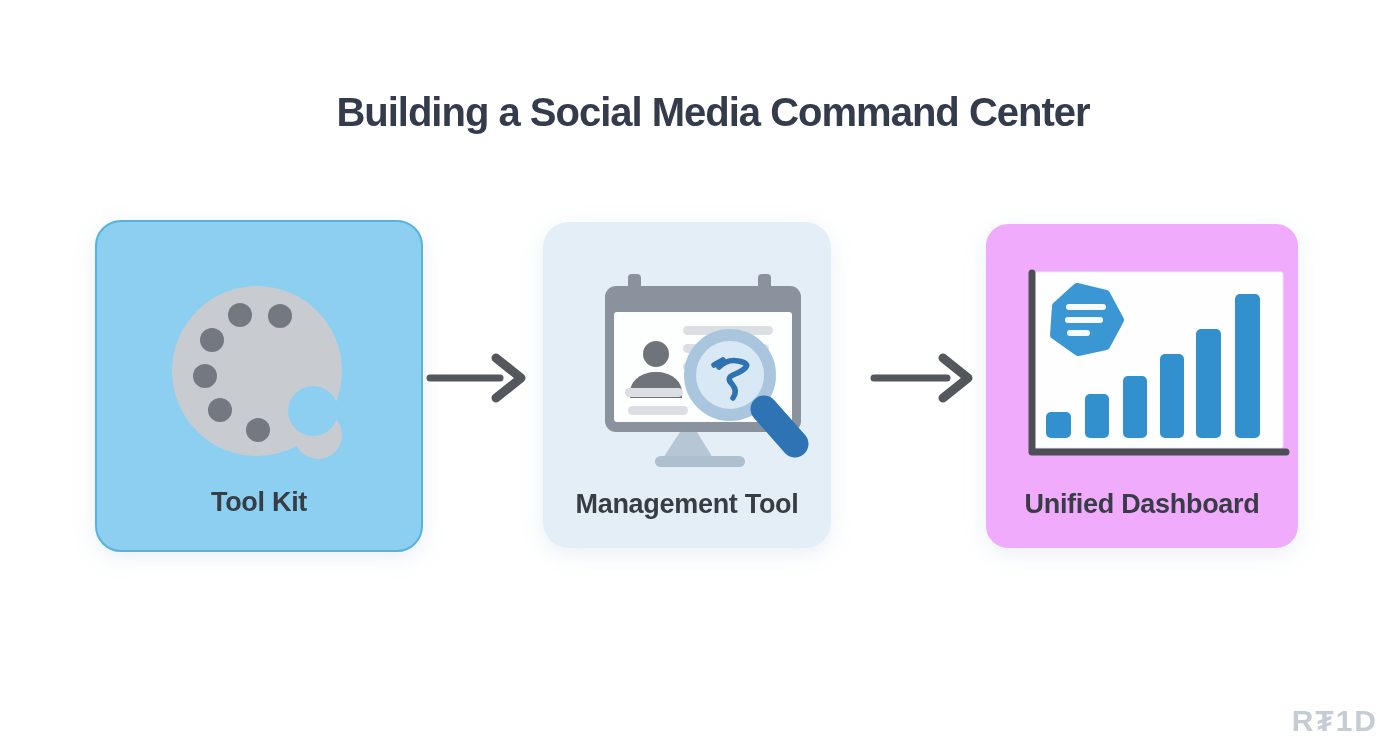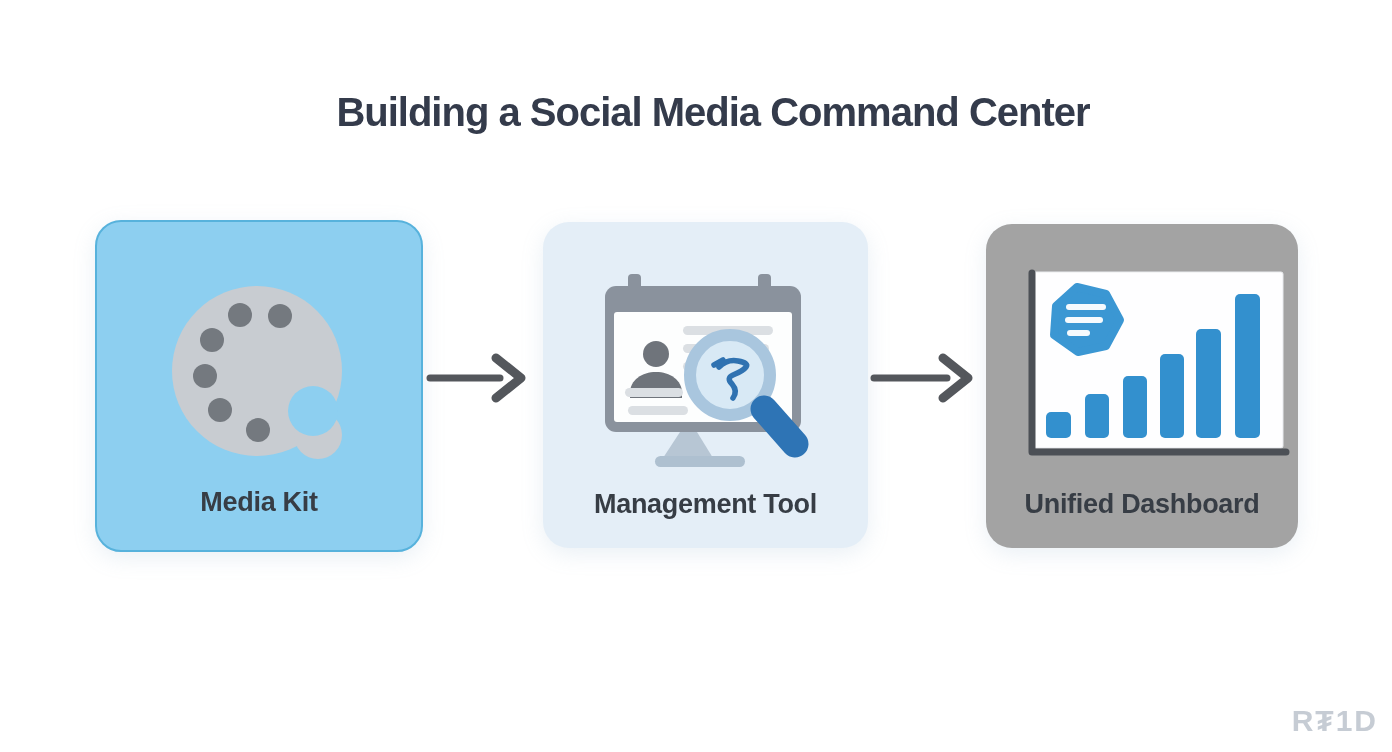--- a/index.html
+++ b/index.html
@@ -16,21 +16,21 @@
     text-align: center;
     font-size: 40px; font-weight: 700; letter-spacing: -1px;
     color: #343B4B;
   }
 
   .card {
     position: absolute; border-radius: 26px;
     box-shadow: 0 6px 22px rgba(140,170,200,0.18);
   }
   .card-1 { left: 95px;  top: 220px; width: 328px; height: 332px; border: 2px solid #57B2DC; }
-  .card-2 { left: 543px; top: 222px; width: 325px; height: 326px; }
+  .card-2 { left: 543px; top: 222px; width: 288px; height: 326px; }
   .card-3 { left: 986px; top: 224px; width: 312px; height: 324px; }
 
   .card-icon { position: absolute; display: block; }
   .icon-palette { left: 73px; top: 63px; }
   .icon-monitor { left: 55px; top: 48px; }
   .icon-chart   { left: 37px; top: 44px; }
 
   .card-label {
     position: absolute; left: 0; right: 0; bottom: 28px;
     text-align: center;
@@ -62,21 +62,21 @@
       <circle cx="87" cy="86" r="85" fill="#C8CCD1"></circle>
       <circle cx="148" cy="150" r="24" fill="#C8CCD1"></circle>
       <circle cx="143" cy="126" r="25" fill="#8DCFF0"></circle>
       <circle cx="70" cy="30" r="12" fill="#74797F"></circle>
       <circle cx="110" cy="31" r="12" fill="#74797F"></circle>
       <circle cx="42" cy="55" r="12" fill="#74797F"></circle>
       <circle cx="35" cy="91" r="12" fill="#74797F"></circle>
       <circle cx="50" cy="125" r="12" fill="#74797F"></circle>
       <circle cx="88" cy="145" r="12" fill="#74797F"></circle>
     </svg>
-    <div class="card-label">Media Kit</div>
+    <div class="card-label">Tool Kit</div>
   </div>
 
   <svg class="arrow arrow-1" width="102" height="52" viewBox="0 0 102 52">
     <path d="M4 26 H74" stroke="#54575C" stroke-width="7" stroke-linecap="round" fill="none"></path>
     <path d="M70 6 L95 26 L70 46" stroke="#54575C" stroke-width="9" stroke-linecap="round" stroke-linejoin="round" fill="none"></path>
   </svg>
 
   <div class="card card-2" style="background-color: rgb(228, 238, 247);">
     <svg class="card-icon icon-monitor" width="215" height="205" viewBox="0 0 215 205">
 
@@ -104,21 +104,21 @@
       <line x1="166" y1="139" x2="197" y2="174" stroke="#2E74B5" stroke-width="27" stroke-linecap="round"></line>
     </svg>
     <div class="card-label">Management Tool</div>
   </div>
 
   <svg class="arrow arrow-2" width="105" height="52" viewBox="0 0 105 52">
     <path d="M4 26 H77" stroke="#54575C" stroke-width="7" stroke-linecap="round" fill="none"></path>
     <path d="M73 6 L98 26 L73 46" stroke="#54575C" stroke-width="9" stroke-linecap="round" stroke-linejoin="round" fill="none"></path>
   </svg>
 
-  <div class="card card-3" style="background-color: #a3a3a3;">
+  <div class="card card-3" style="background-color: #f0abfc; border-radius: 22px;">
     <svg class="card-icon icon-chart" width="270" height="195" viewBox="0 0 270 195">
 
       <rect x="7" y="4" width="253" height="176" rx="2" fill="#FEFEFF" stroke="#E9EBEE" stroke-width="1"></rect>
 
       <path d="M9 5 V184 H263" fill="none" stroke="#4C5056" stroke-width="7" stroke-linecap="round" stroke-linejoin="round"></path>
 
       <rect x="23" y="144" width="25" height="26" rx="5" fill="#3390CE"></rect>
       <rect x="62" y="126" width="24" height="44" rx="5" fill="#3390CE"></rect>
       <rect x="100" y="108" width="24" height="62" rx="5" fill="#3390CE"></rect>
       <rect x="137" y="86" width="24" height="84" rx="5" fill="#3390CE"></rect>

